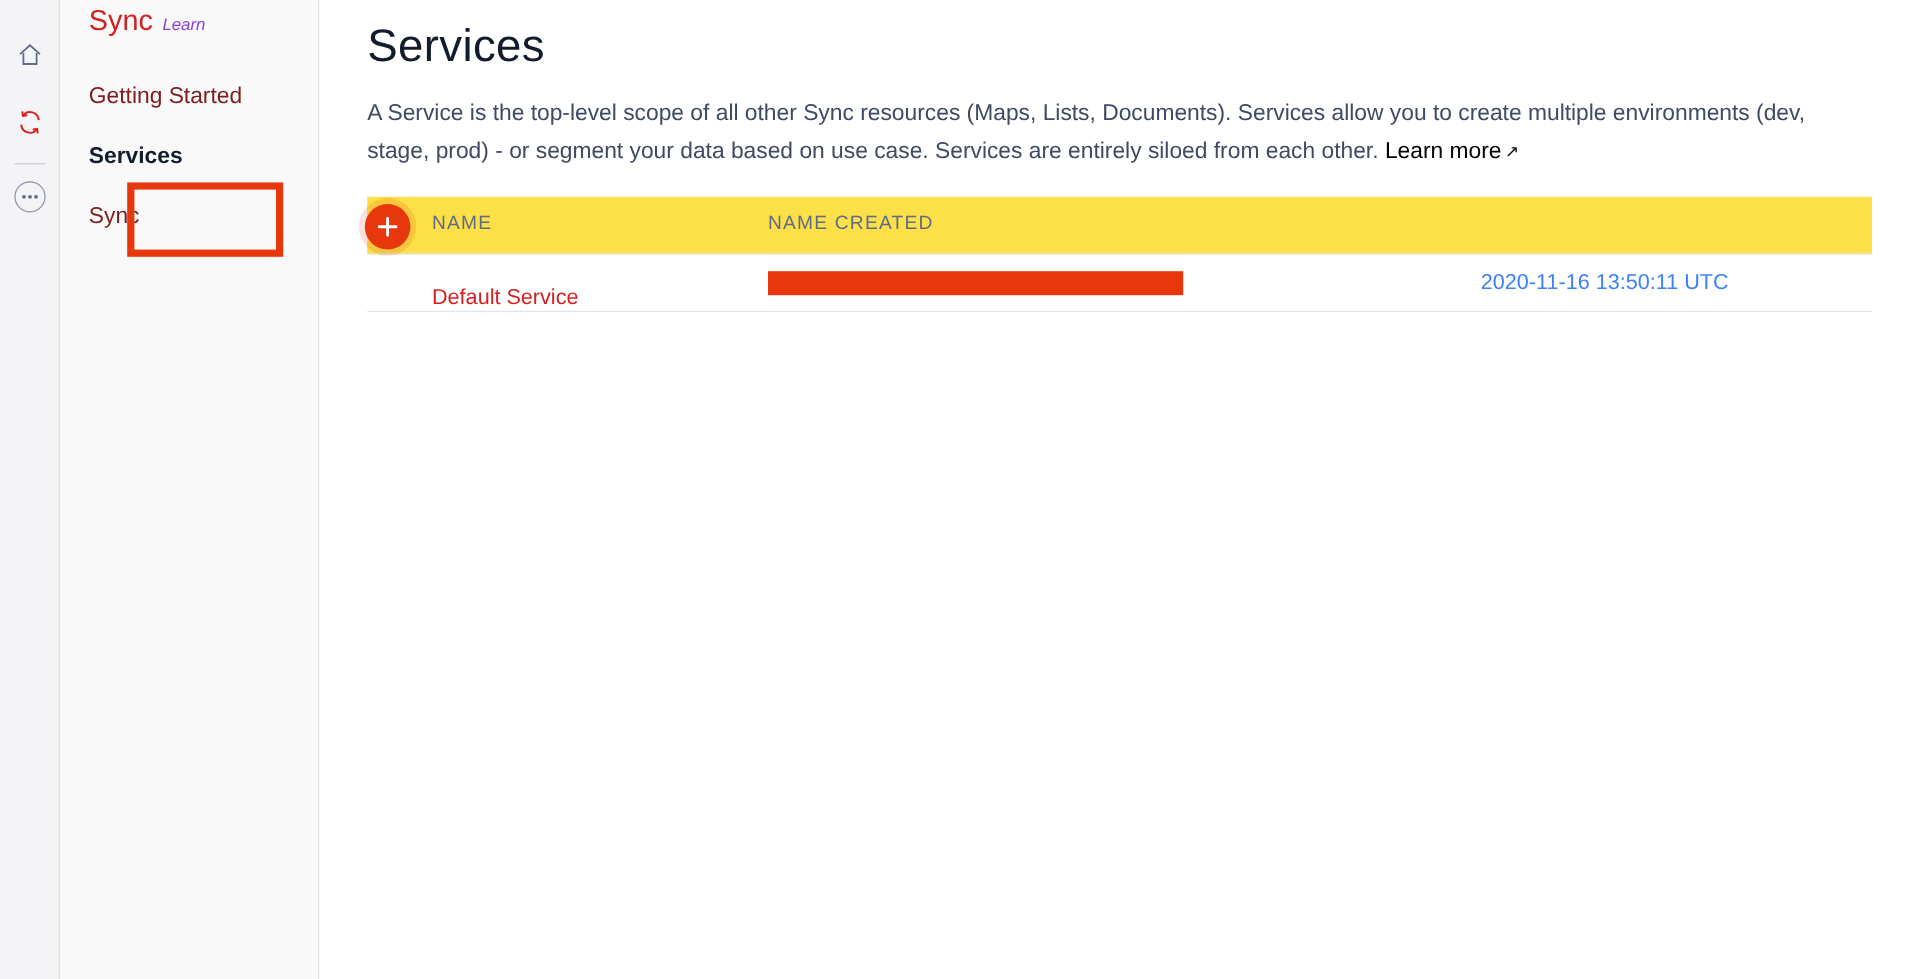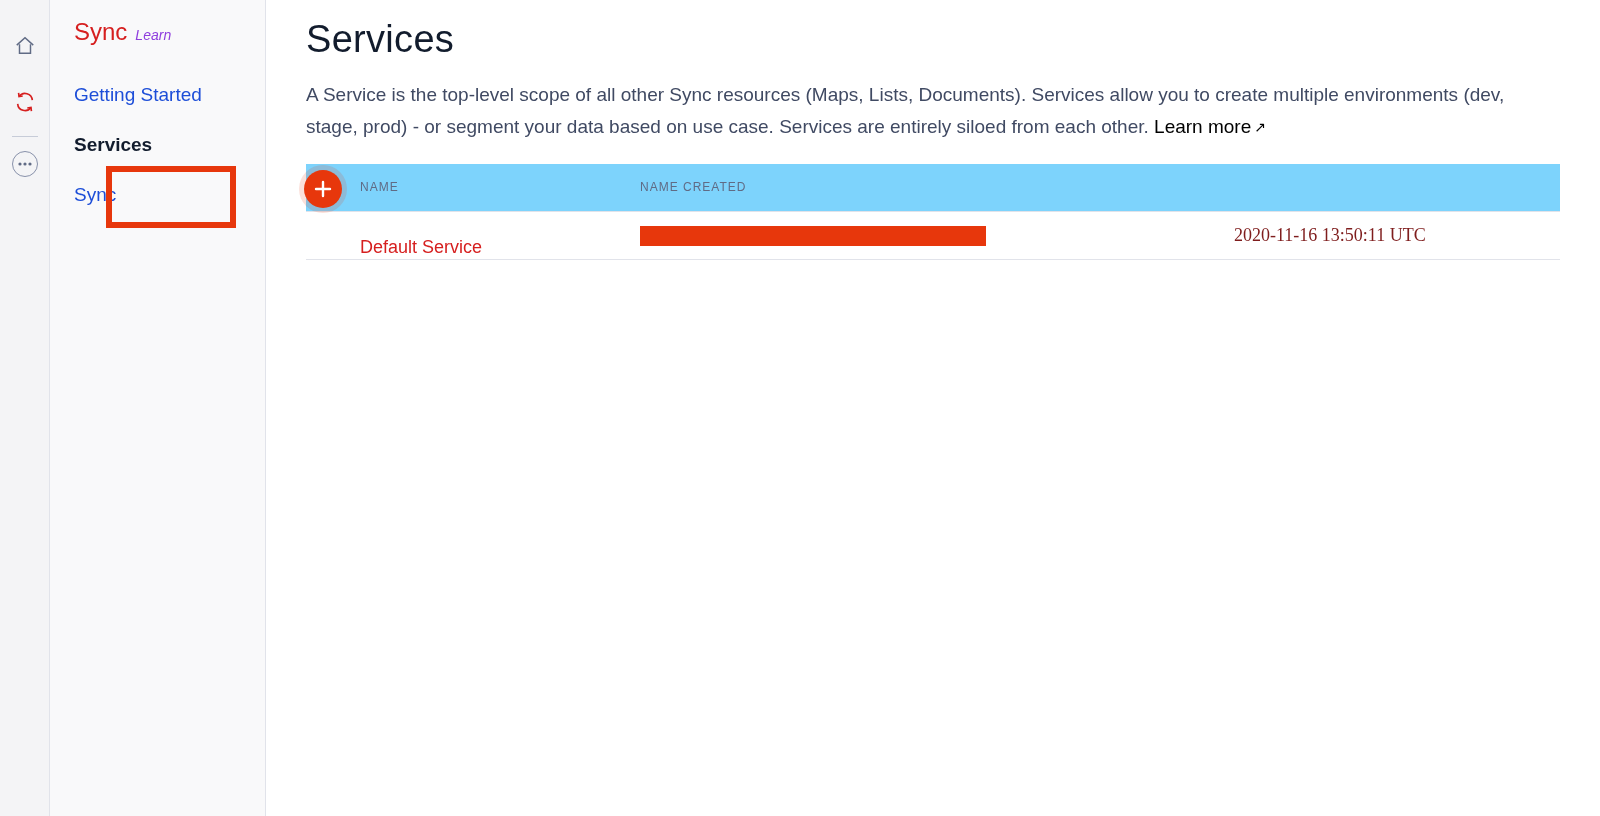--- a/index.html
+++ b/index.html
@@ -60,21 +60,21 @@
       margin-top: 4px;
       cursor: pointer;
     }
     .rail-more svg { display: block; }
 
     
     .sidebar {
       width: 216px;
       background: #f9f9fa;
       border-right: 1px solid #e1e3ea;
-      padding-top: 18px;
+      padding-top: 4px;
     }
     .sidebar-title-row {
       display: flex;
       align-items: baseline;
       gap: 8px;
       padding: 0 24px 24px 24px;
     }
     .sidebar-title {
       color: #d61f1f;
       font-size: 24px;
@@ -82,21 +82,21 @@
     }
     .sidebar-beta {
       color: #8f3ede;
       font-size: 14px;
       font-style: italic;
       font-weight: 400;
     }
     .nav-item {
       padding: 14px 24px;
       font-size: 19px;
-      color: #1d4ed8;
+      color: #7f1d1d;
       cursor: pointer;
     }
     .nav-item.active {
       color: #121c2d;
       font-weight: 600;
     }
     .highlight-box {
       position: absolute;
       left: 56px;
       top: -4px;
@@ -137,25 +137,25 @@
       top: -1px;
       margin-left: 3px;
     }
     .table {
       width: 100%;
       position: relative;
     }
     .table-header {
       display: flex;
       align-items: center;
-      background: #7dd3fc;
+      background: #fde047;
       height: 48px;
       padding-left: 54px;
       color: #606b85;
-      font-size: 12px;
+      font-size: 16px;
       letter-spacing: 1px;
       border-bottom: 1px solid #e1e3ea;
     }
     .col-name { width: 280px; }
     .col-sid  { width: 594px; }
     .col-date { flex: 1; }
     .add-fab {
       position: absolute;
       left: -2px;
       top: 6px;
@@ -173,21 +173,21 @@
     .table-row {
       display: flex;
       align-items: center;
       height: 48px;
       padding-left: 54px;
       font-size: 18px;
       border-bottom: 1px solid #e1e3ea;
     }
     .table-row .name-cell { width: 280px; color: #d61f1f; cursor: pointer; margin-top: 24px; }
     .table-row .sid-cell  { width: 594px; }
-    .table-row .date-cell { flex: 1; color: #7f1d1d; font-family: Liberation Serif, serif; }
+    .table-row .date-cell { flex: 1; color: #3b82f6; }
     .redacted {
       display: inline-block;
       width: 346px;
       height: 20px;
       background: #e7370c;
       vertical-align: middle;
     }
     .tools-wrapper {
       position: relative;
     }

